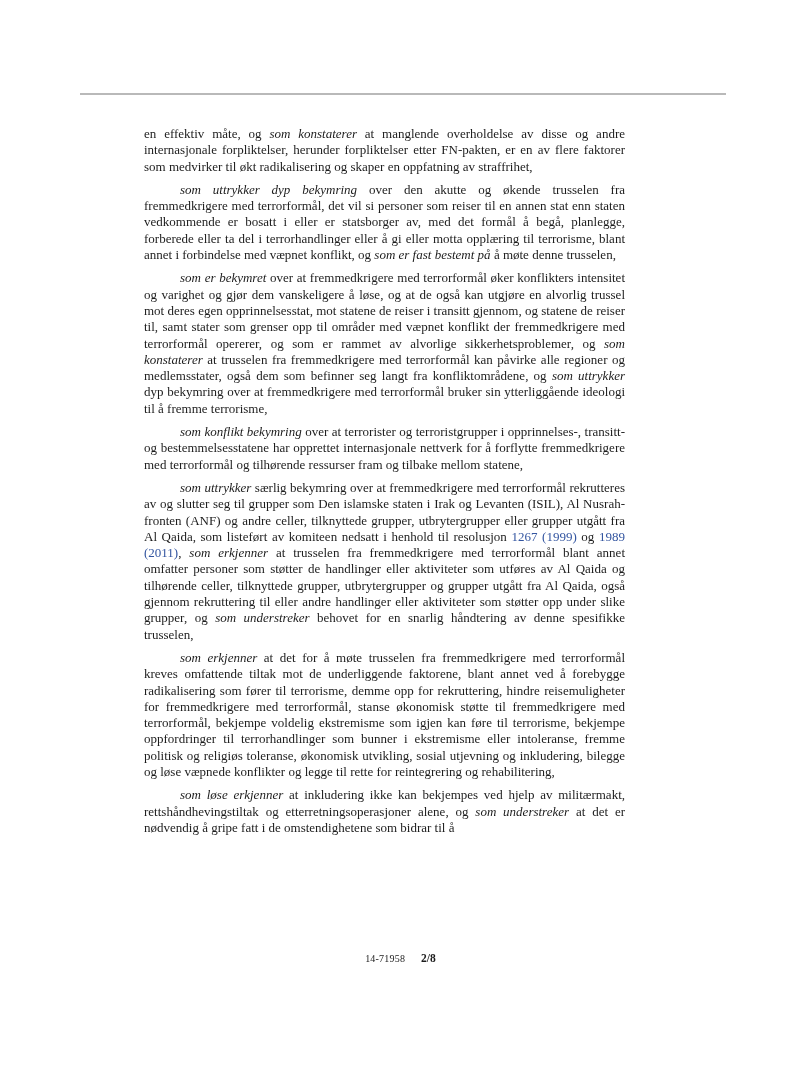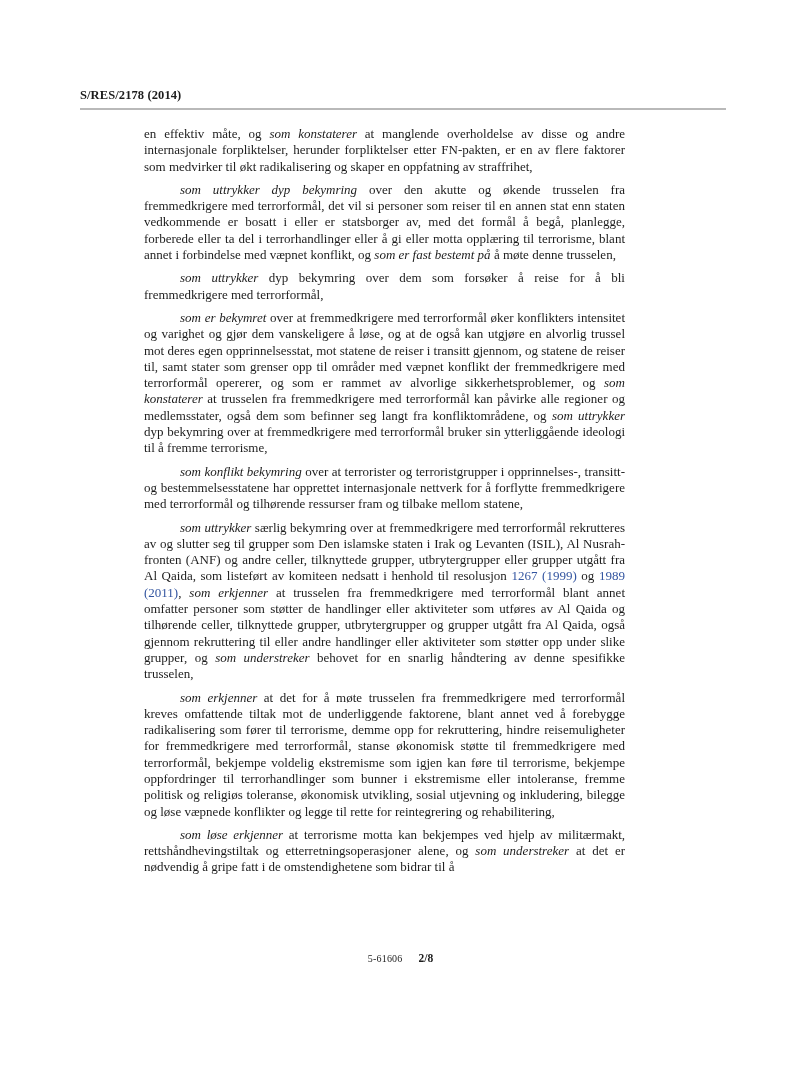--- a/index.html
+++ b/index.html
@@ -40,31 +40,29 @@
     display: flex; justify-content: center; align-items: baseline;
     gap: 16px;
   }
   .job-number { font-size: 10px; letter-spacing: 0.2px; }
   .page-number { font-size: 11.5px; font-weight: bold; }
 </style>
 </head>
 <body>
 
 <header class="doc-header">
-  <span class="doc-number">S/RES/2178 (2014)</span>
   <div class="header-rule"></div>
 </header>
 
 <main class="doc-body" id="body-container">
     <p class="para"><span>en effektiv måte, og </span><span class="it">som konstaterer</span><span> at manglende overholdelse av disse og andre internasjonale forpliktelser, herunder forpliktelser etter FN-pakten, er en av flere faktorer som medvirker til økt radikalisering og skaper en oppfatning av straffrihet,</span></p>
     <p class="para indent"><span class="it">som uttrykker dyp bekymring</span><span> over den akutte og økende trusselen fra fremmedkrigere med terrorformål, det vil si personer som reiser til en annen stat enn staten vedkommende er bosatt i eller er statsborger av, med det formål å begå, planlegge, forberede eller ta del i terrorhandlinger eller å gi eller motta opplæring til terrorisme, blant annet i forbindelse med væpnet konflikt, og </span><span class="it">som er fast bestemt på</span><span> å møte denne trusselen,</span></p>
-    <p class="para indent"><span class="it">som uttrykker</span><span> dyp bekymring over dem som forsøker å reise for å bli fremmedkrigere med terrorformål,</span></p>
     <p class="para indent"><span class="it">som er bekymret</span><span> over at fremmedkrigere med terrorformål øker konflikters intensitet og varighet og gjør dem vanskeligere å løse, og at de også kan utgjøre en alvorlig trussel mot deres egen opprinnelsesstat, mot statene de reiser i transitt gjennom, og statene de reiser til, samt stater som grenser opp til områder med væpnet konflikt der fremmedkrigere med terrorformål opererer, og som er rammet av alvorlige sikkerhetsproblemer, og </span><span class="it">som konstaterer</span><span> at trusselen fra fremmedkrigere med terrorformål kan påvirke alle regioner og medlemsstater, også dem som befinner seg langt fra konfliktområdene, og </span><span class="it">som uttrykker</span><span> dyp bekymring over at fremmedkrigere med terrorformål bruker sin ytterliggående ideologi til å fremme terrorisme,</span></p>
     <p class="para indent"><span class="it">som konflikt bekymring</span><span> over at terrorister og terroristgrupper i opprinnelses-, transitt- og bestemmelsesstatene har opprettet internasjonale nettverk for å forflytte fremmedkrigere med terrorformål og tilhørende ressurser fram og tilbake mellom statene,</span></p>
     <p class="para indent"><span class="it">som uttrykker</span><span> særlig bekymring over at fremmedkrigere med terrorformål rekrutteres av og slutter seg til grupper som Den islamske staten i Irak og Levanten (ISIL), Al Nusrah-fronten (ANF) og andre celler, tilknyttede grupper, utbrytergrupper eller grupper utgått fra Al Qaida, som listeført av komiteen nedsatt i henhold til resolusjon </span><a href="#">1267 (1999)</a><span> og </span><a href="#">1989 (2011)</a><span>, </span><span class="it">som erkjenner</span><span> at trusselen fra fremmedkrigere med terrorformål blant annet omfatter personer som støtter de handlinger eller aktiviteter som utføres av Al Qaida og tilhørende celler, tilknyttede grupper, utbrytergrupper og grupper utgått fra Al Qaida, også gjennom rekruttering til eller andre handlinger eller aktiviteter som støtter opp under slike grupper, og </span><span class="it">som understreker</span><span> behovet for en snarlig håndtering av denne spesifikke trusselen,</span></p>
     <p class="para indent"><span class="it">som erkjenner</span><span> at det for å møte trusselen fra fremmedkrigere med terrorformål kreves omfattende tiltak mot de underliggende faktorene, blant annet ved å forebygge radikalisering som fører til terrorisme, demme opp for rekruttering, hindre reisemuligheter for fremmedkrigere med terrorformål, stanse økonomisk støtte til fremmedkrigere med terrorformål, bekjempe voldelig ekstremisme som igjen kan føre til terrorisme, bekjempe oppfordringer til terrorhandlinger som bunner i ekstremisme eller intoleranse, fremme politisk og religiøs toleranse, økonomisk utvikling, sosial utjevning og inkludering, bilegge og løse væpnede konflikter og legge til rette for reintegrering og rehabilitering,</span></p>
-    <p class="para indent"><span class="it">som løse erkjenner</span><span> at terrorisme motta kan bekjempes ved hjelp av militærmakt, rettshåndhevingstiltak og etterretningsoperasjoner alene, og </span><span class="it">som understreker</span><span> at det er nødvendig å gripe fatt i de omstendighetene som bidrar til å</span></p>
+    <p class="para indent"><span class="it">som løse erkjenner</span><span> at inkludering ikke kan bekjempes ved hjelp av militærmakt, rettshåndhevingstiltak og etterretningsoperasjoner alene, og </span><span class="it">som understreker</span><span> at det er nødvendig å gripe fatt i de omstendighetene som bidrar til å</span></p>
   </main>
 
 <footer class="doc-footer">
-  <span class="job-number">5-61606</span>
+  <span class="job-number">14-71958</span>
   <span class="page-number">2/8</span>
 </footer>
 
 </body></html>

